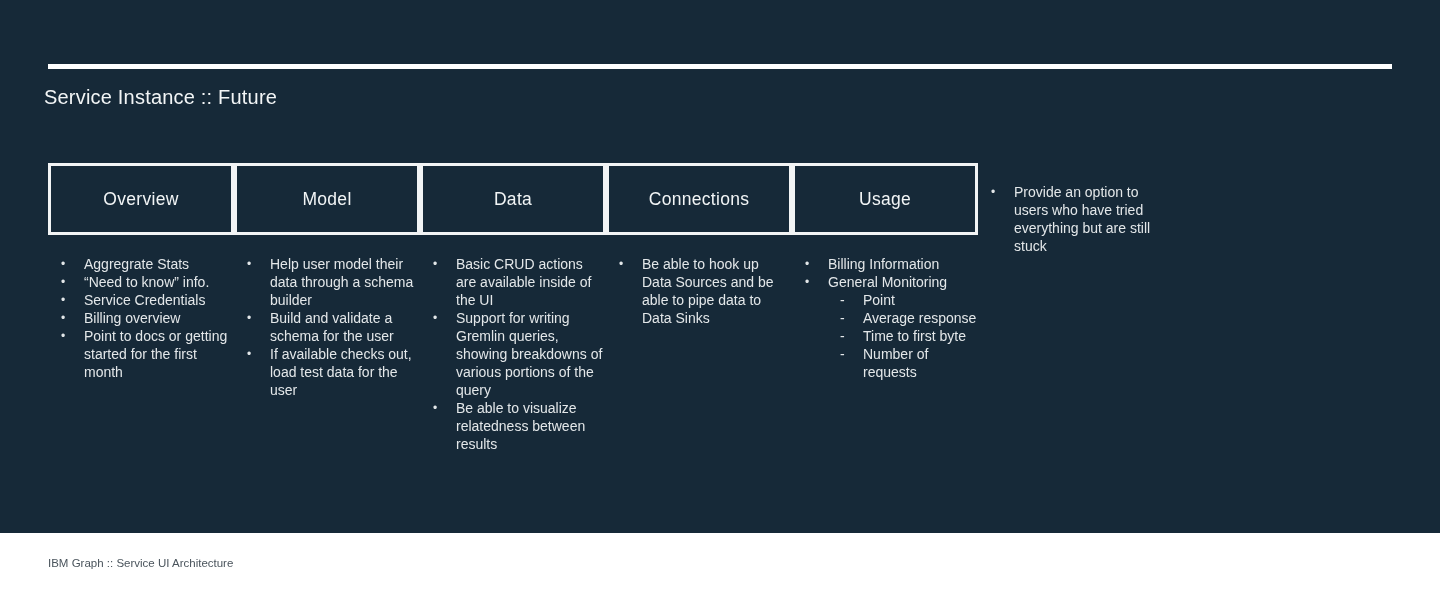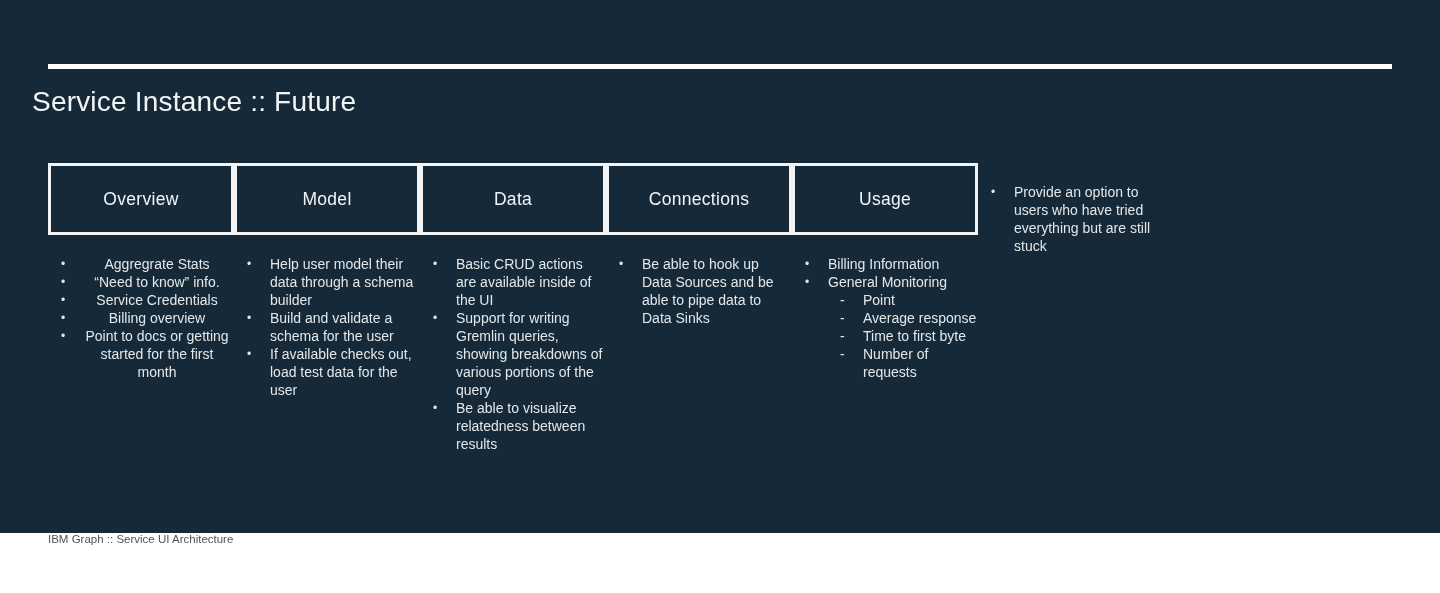--- a/index.html
+++ b/index.html
@@ -34,23 +34,23 @@
   .rule {
     position: absolute;
     left: 48px;
     top: 64px;
     width: 1344px;
     height: 5px;
     background: var(--rule);
   }
   .title {
     position: absolute;
-    left: 32px;
+    left: 44px;
     top: 86px;
-    font-size: 28px;
+    font-size: 20px;
     font-weight: 500;
     letter-spacing: 0.2px;
     color: var(--heading_text);
     white-space: nowrap;
   }
   .columns {
     position: absolute;
     left: 48px;
     top: 163px;
     display: flex;
@@ -78,32 +78,32 @@
   .item .marker {
     position: absolute;
     left: 13px;
     top: 0;
     font-size: 12px;
     line-height: 18px;
   }
   .item.lvl2 { padding-left: 71px; }
   .item.lvl2 .marker { left: 48px; font-size: 14px; }
   .btext { display: block; max-width: 152px; }
-  .column:nth-child(1) .btext { max-width: 146px; text-align: center; }
+  .column:nth-child(1) .btext { max-width: 146px; }
   .column:nth-child(4) .btext { max-width: 145px; }
   .column:nth-child(6) .btext { max-width: 160px; }
   .footer {
     position: absolute;
     left: 0;
     top: 533px;
     width: 1440px;
     height: 60px;
     background: var(--footer_background);
     display: flex;
-    align-items: flex-start;
+    align-items: center;
   }
   .footer-text {
     margin-left: 48px;
     font-size: 11.5px;
     color: var(--footer_text);
     white-space: nowrap;
   }
 </style>
 </head>
 <body>

